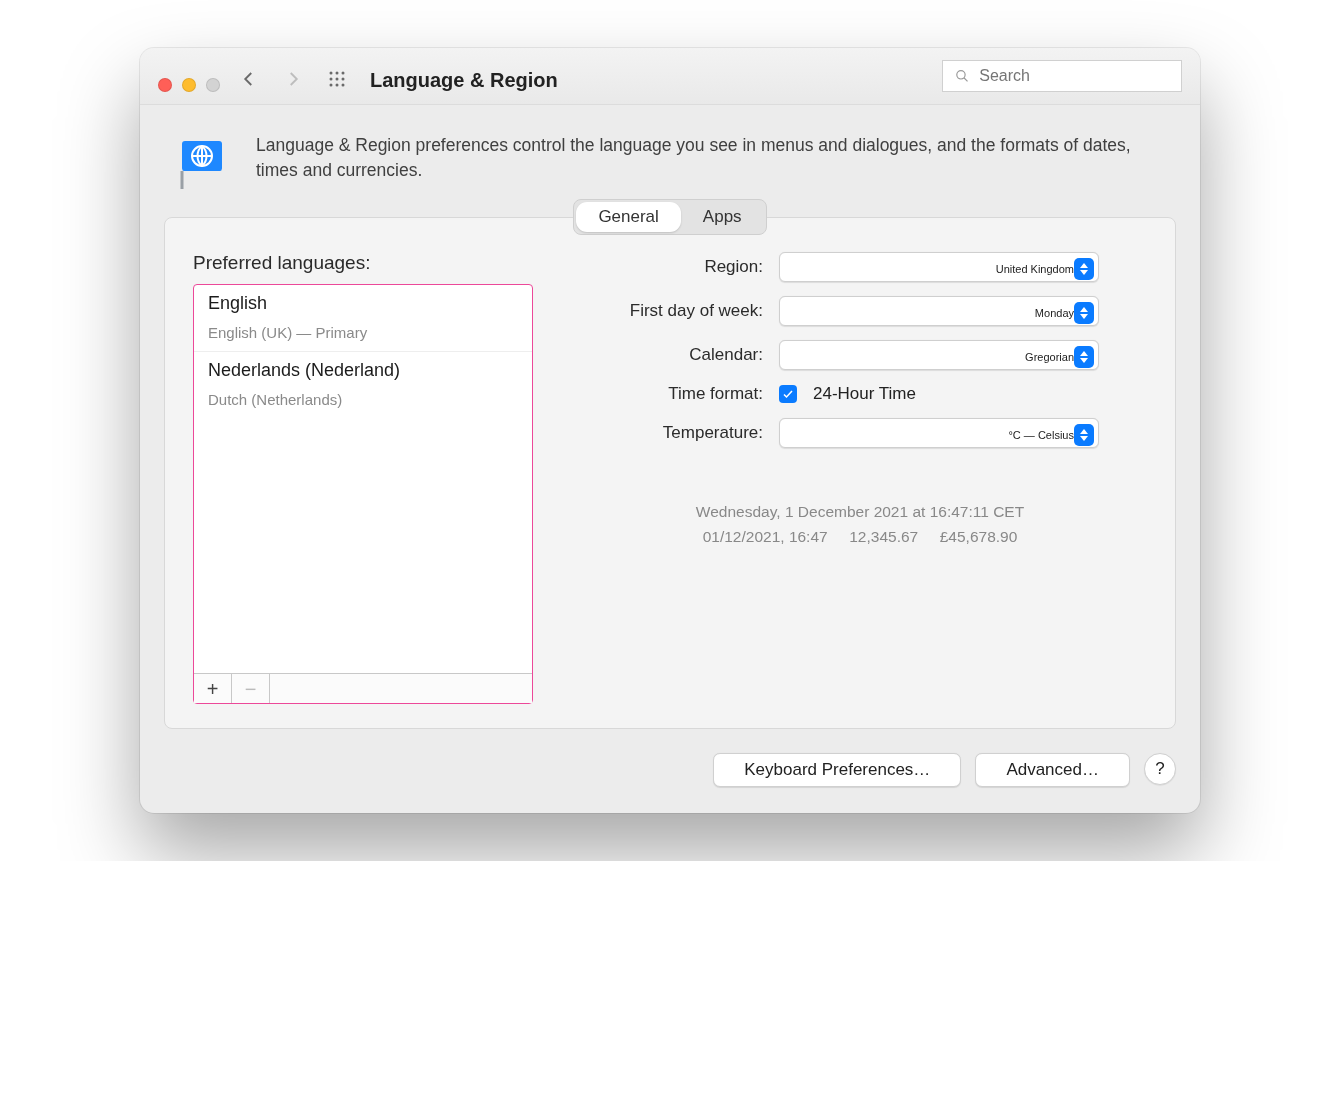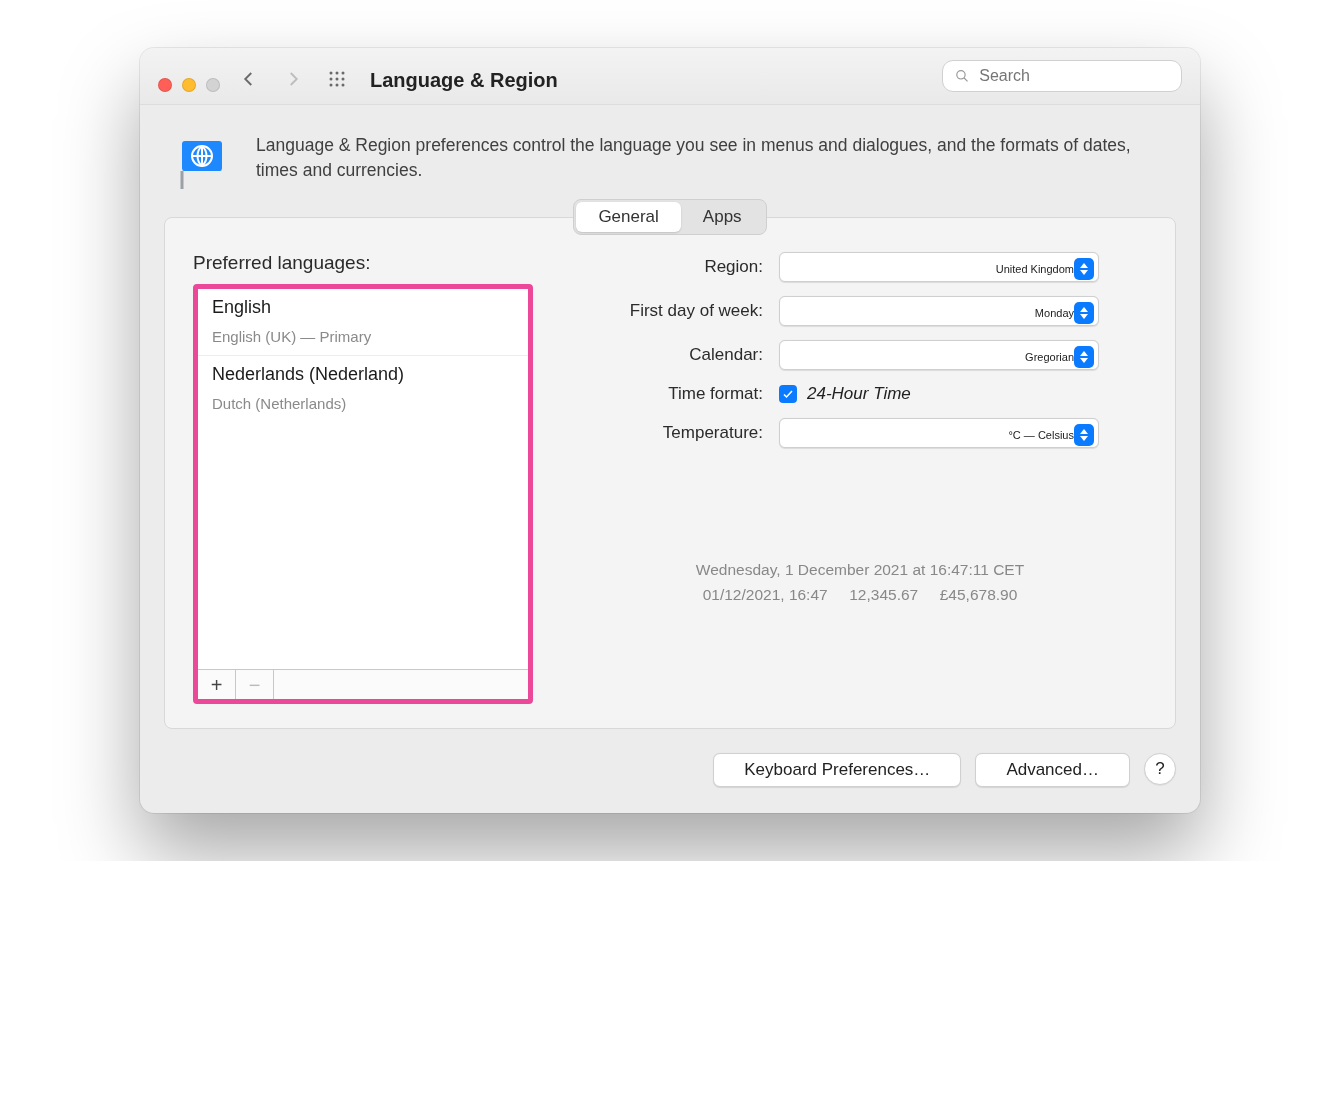--- a/index.html
+++ b/index.html
@@ -46,21 +46,21 @@
   }
   .nav-arrow svg, .grid-btn svg { width:18px; height:18px; }
   .nav-arrow.fwd { color:#bdbdbd; }
   .title {
     font-size: 20px; font-weight:600; margin-left:4px;
   }
   .spacer { flex:1; }
   .search {
     display:flex; align-items:center; gap:8px;
     background:#fff; border:1px solid var(--button-border);
-    border-radius:11px; padding:5px 12px; width:240px; color:#9a9a9a;
+    border-radius:0; padding:5px 12px; width:240px; color:#9a9a9a;
   }
   .search svg { width:16px; height:16px; stroke:#9a9a9a; }
   .search input {
     border:none; outline:none; font-size:16px; width:100%; background:transparent; color:#333;
   }
 
   .intro {
     display:flex; gap:22px; padding: 28px 30px 8px;
     align-items:flex-start;
   }
@@ -72,41 +72,41 @@
     margin:0; font-size:17.5px; line-height:1.45; color:#404040;
   }
 
   .tabs {
     display:flex; justify-content:center; margin-top:-6px; position:relative; z-index:2;
   }
   .segmented {
     display:flex; background:#e3e3e3; border:1px solid #cfcfcf; border-radius:8px; padding:2px;
   }
   .segmented .seg {
-    padding:5px 22px; border-radius:6px; font-size:17px; color:#333;
+    padding:5px 22px; border-radius:11px; font-size:17px; color:#333;
   }
   .segmented .seg.active {
     background:#fff; box-shadow: 0 1px 2px rgba(0,0,0,0.15);
   }
 
   .panel {
     margin: -18px 24px 24px;
     background: var(--panel);
     border:1px solid #d8d8d8;
     border-radius:8px;
     padding: 34px 28px 24px;
     display:flex; gap:40px;
   }
   .left { width: 340px; }
   .right { flex:1; }
   .section-label {
     font-size:19px; color:#2a2a2a; margin-bottom:10px;
   }
   .langlist {
-    background:#fff; border:5px solid #ec4899; border-radius:4px;
+    background:#fff; border:1px solid #ec4899; border-radius:4px;
     height: 420px; display:flex; flex-direction:column;
   }
   .langitems { flex:1; overflow:auto; }
   .langitem { padding: 8px 14px 10px; border-bottom:1px solid #eee; }
   .langitem:last-child { border-bottom:none; }
   .langitem .name { font-size:18px; color:#1b1b1b; }
   .langitem .sub { font-size:15px; color:#8a8a8a; margin-top:10px; }
   .listfooter {
     height:30px; border-top:1px solid #c8c8c8; display:flex; background:#fbfbfb;
   }
@@ -131,28 +131,28 @@
   .select .val { flex:1; }
   .select .stepper {
     width:20px; height:22px; background:var(--accent); border-radius:5px;
     display:flex; flex-direction:column; align-items:center; justify-content:center;
   }
   .select .stepper::before, .select .stepper::after {
     content:""; width:0; height:0; border-left:4px solid transparent; border-right:4px solid transparent;
   }
   .select .stepper::before { border-bottom:5px solid #fff; margin-bottom:2px; }
   .select .stepper::after  { border-top:5px solid #fff; }
-  .check-row { display:flex; align-items:center; gap:10px;font-style:italic; }
+  .check-row { display:flex; align-items:center; gap:16px; }
   .checkbox {
     width:18px; height:18px; border-radius:4px; background:var(--accent);
     display:flex; align-items:center; justify-content:center;
   }
   .checkbox svg { width:12px; height:12px; stroke:#fff; stroke-width:3; fill:none; }
   .sample {
-    margin-top: 110px; text-align:center; color:#888; font-size:15.5px; line-height:1.6;
+    margin-top: 52px; text-align:center; color:#888; font-size:15.5px; line-height:1.6;
   }
 
   .bottom-bar {
     display:flex; justify-content:flex-end; gap:14px; padding: 0 24px 26px;
   }
   .push-btn, .help-btn {
     background:#fff; border:1px solid var(--button-border); border-radius:7px;
     padding:6px 30px; font-size:17px; color:#222;
     box-shadow: 0 0.5px 1px rgba(0,0,0,0.1);
   }

